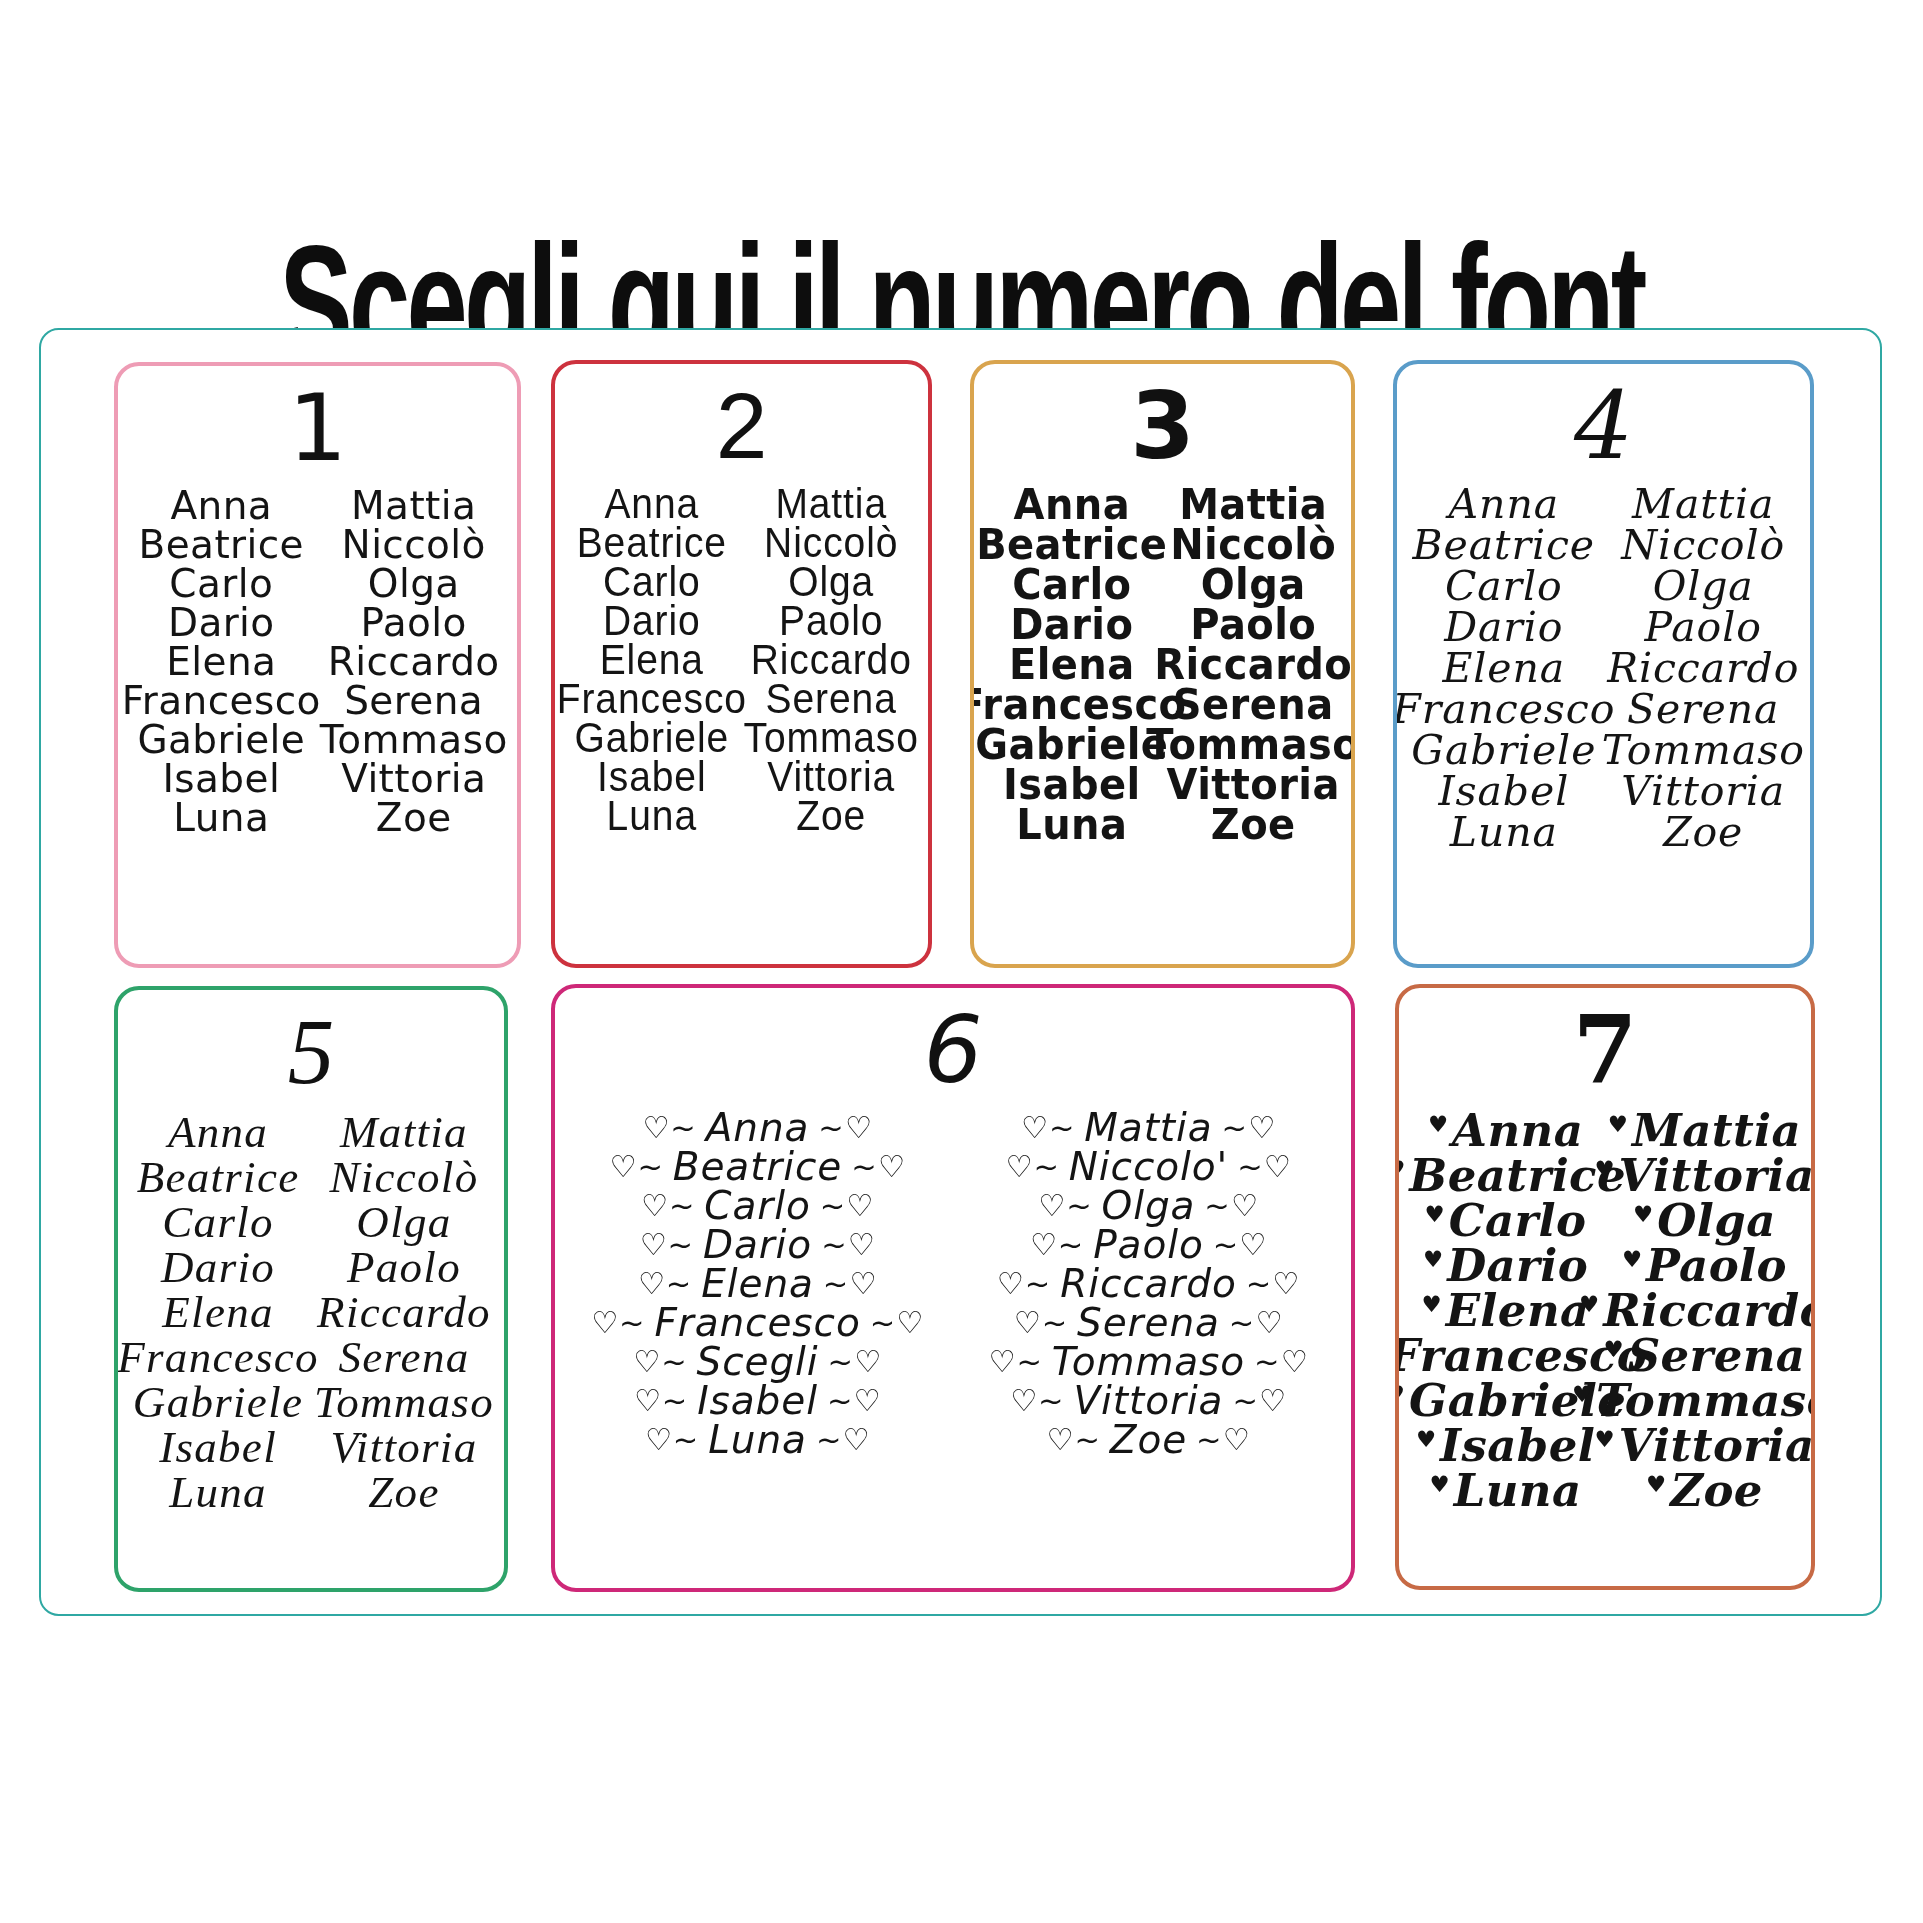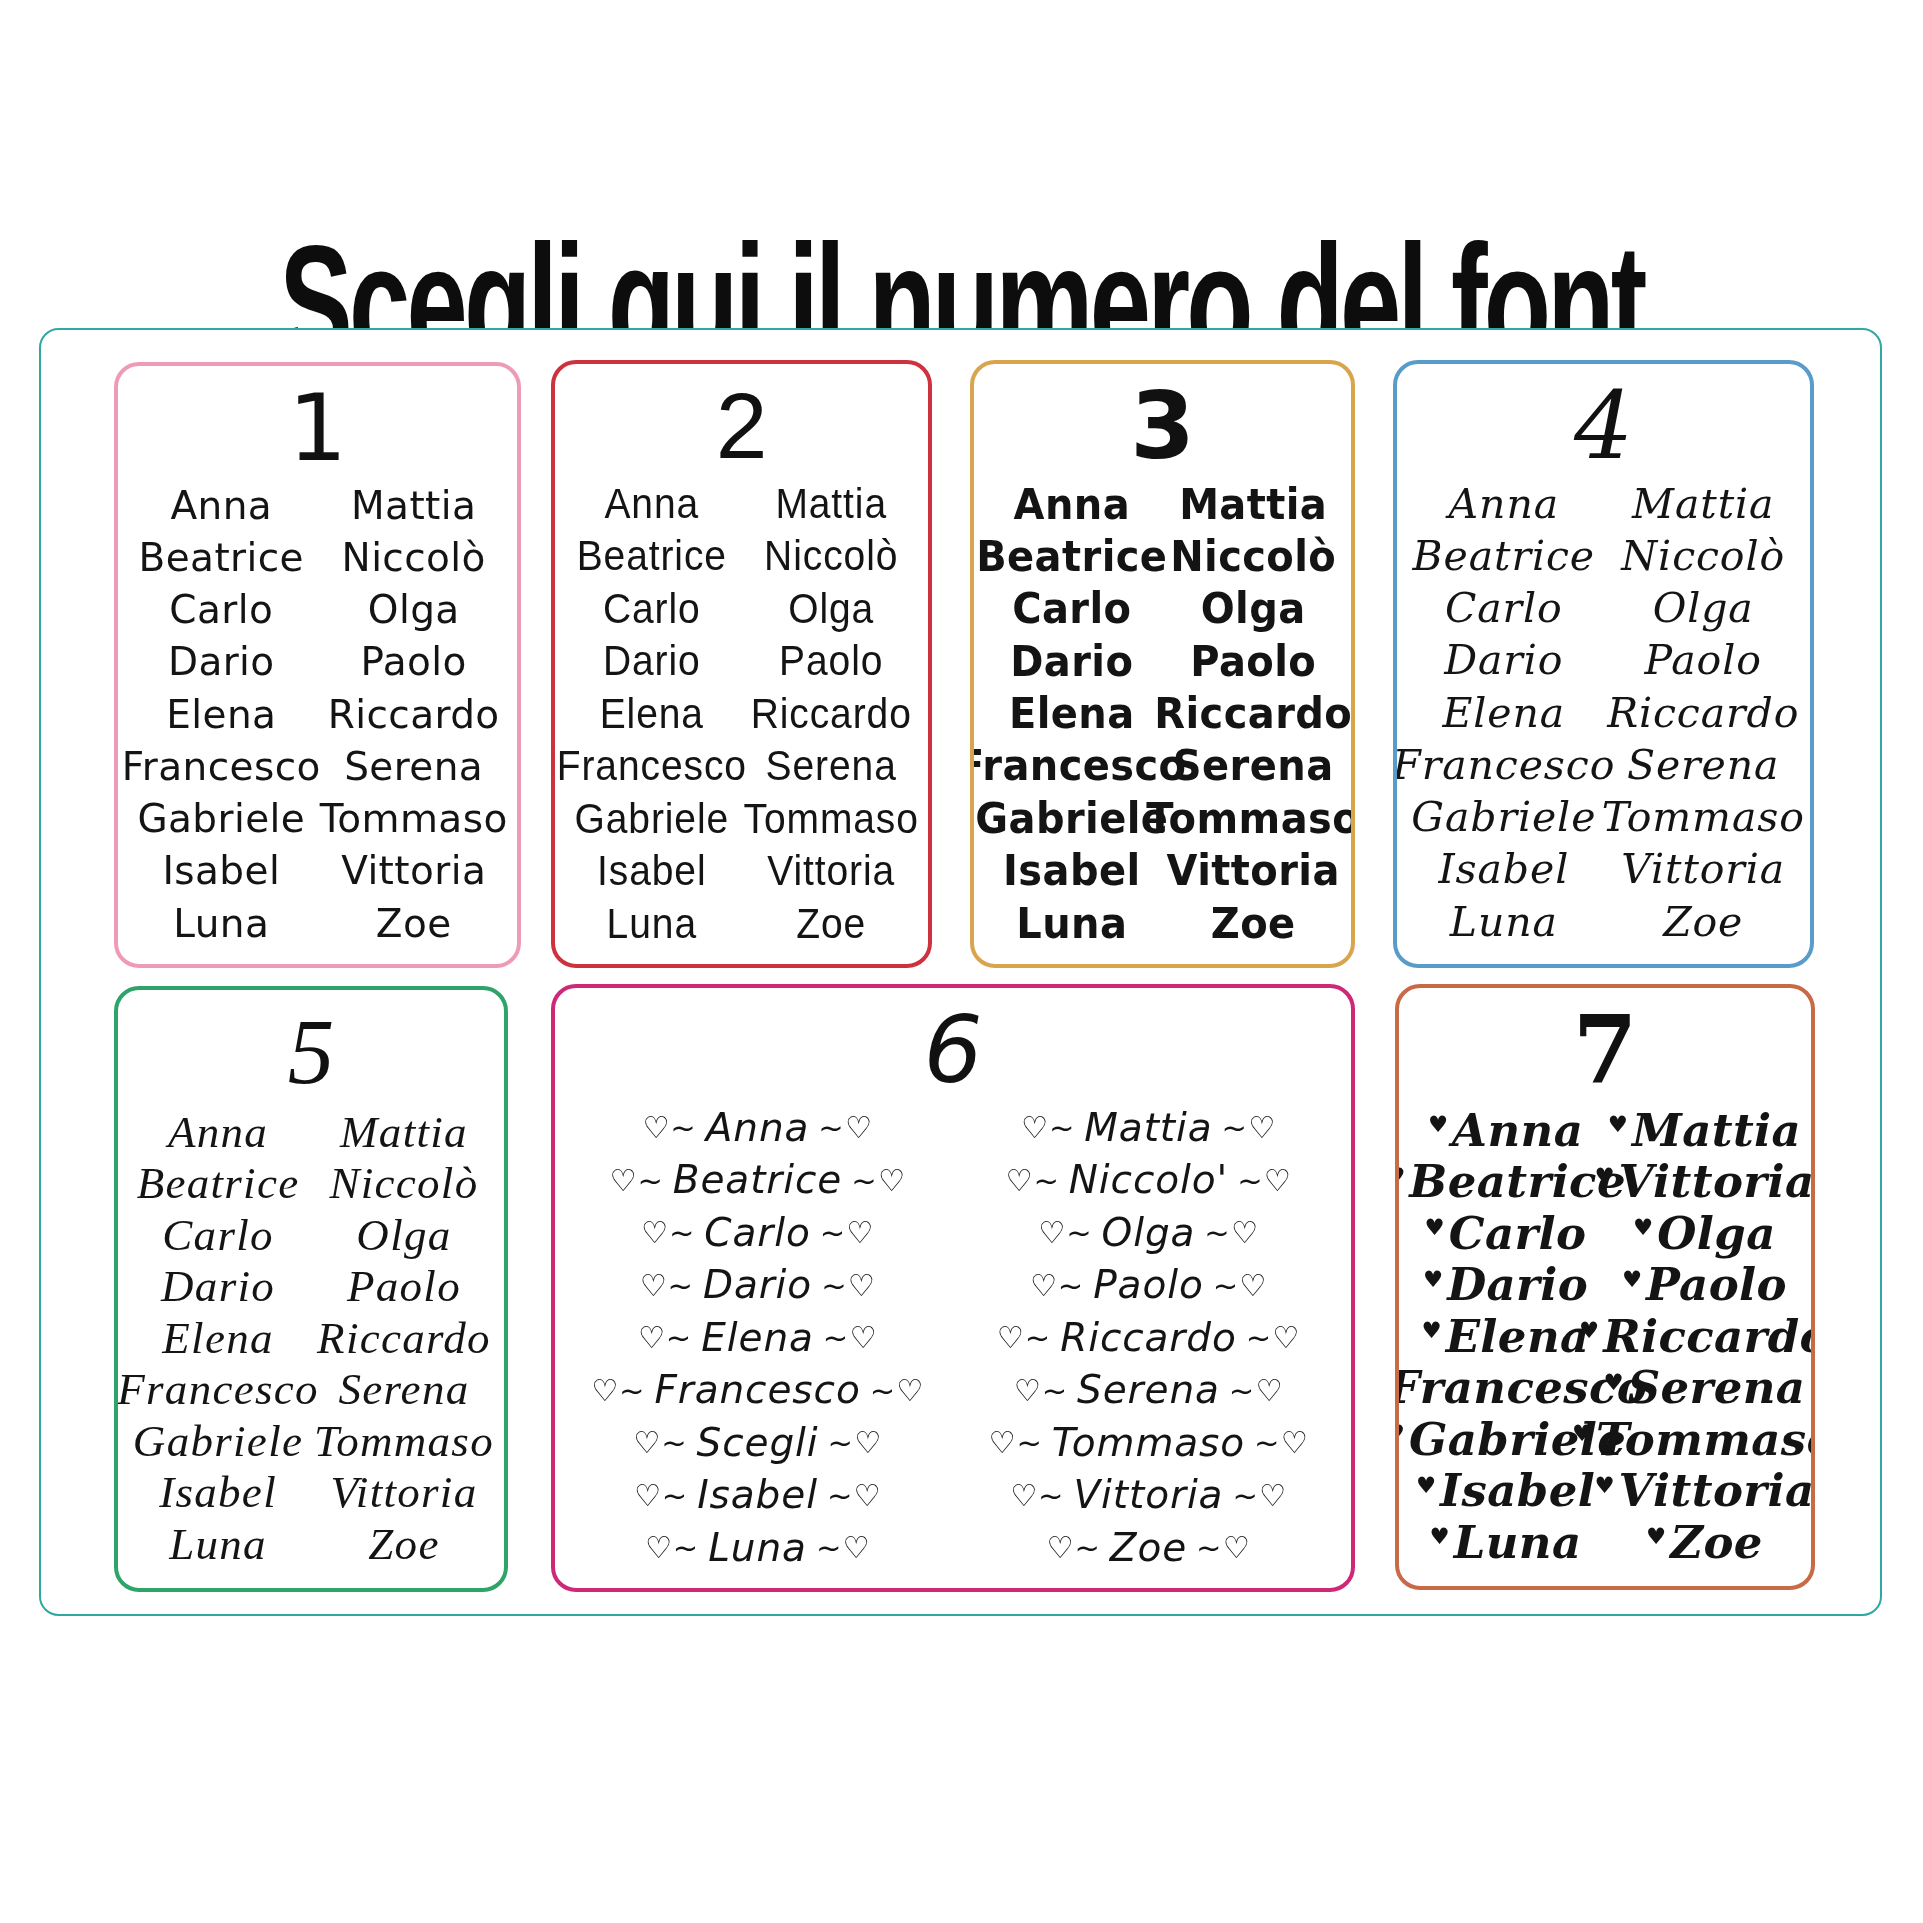--- a/index.html
+++ b/index.html
@@ -62,21 +62,20 @@
   .names-wrap {
     flex:1 1 auto;
     display:flex;
     padding:3.6px 7.1px 21.4px 7.1px;
     min-height:0;
   }
   .names-col {
     flex:1 1 0;
     display:flex;
     flex-direction:column;
-    justify-content:space-between;
     align-items:center;
     min-width:0;
   }
   .name-item {
     display:block;
     white-space:nowrap;
     line-height:1.0;
     color:#141414;
   }
 

